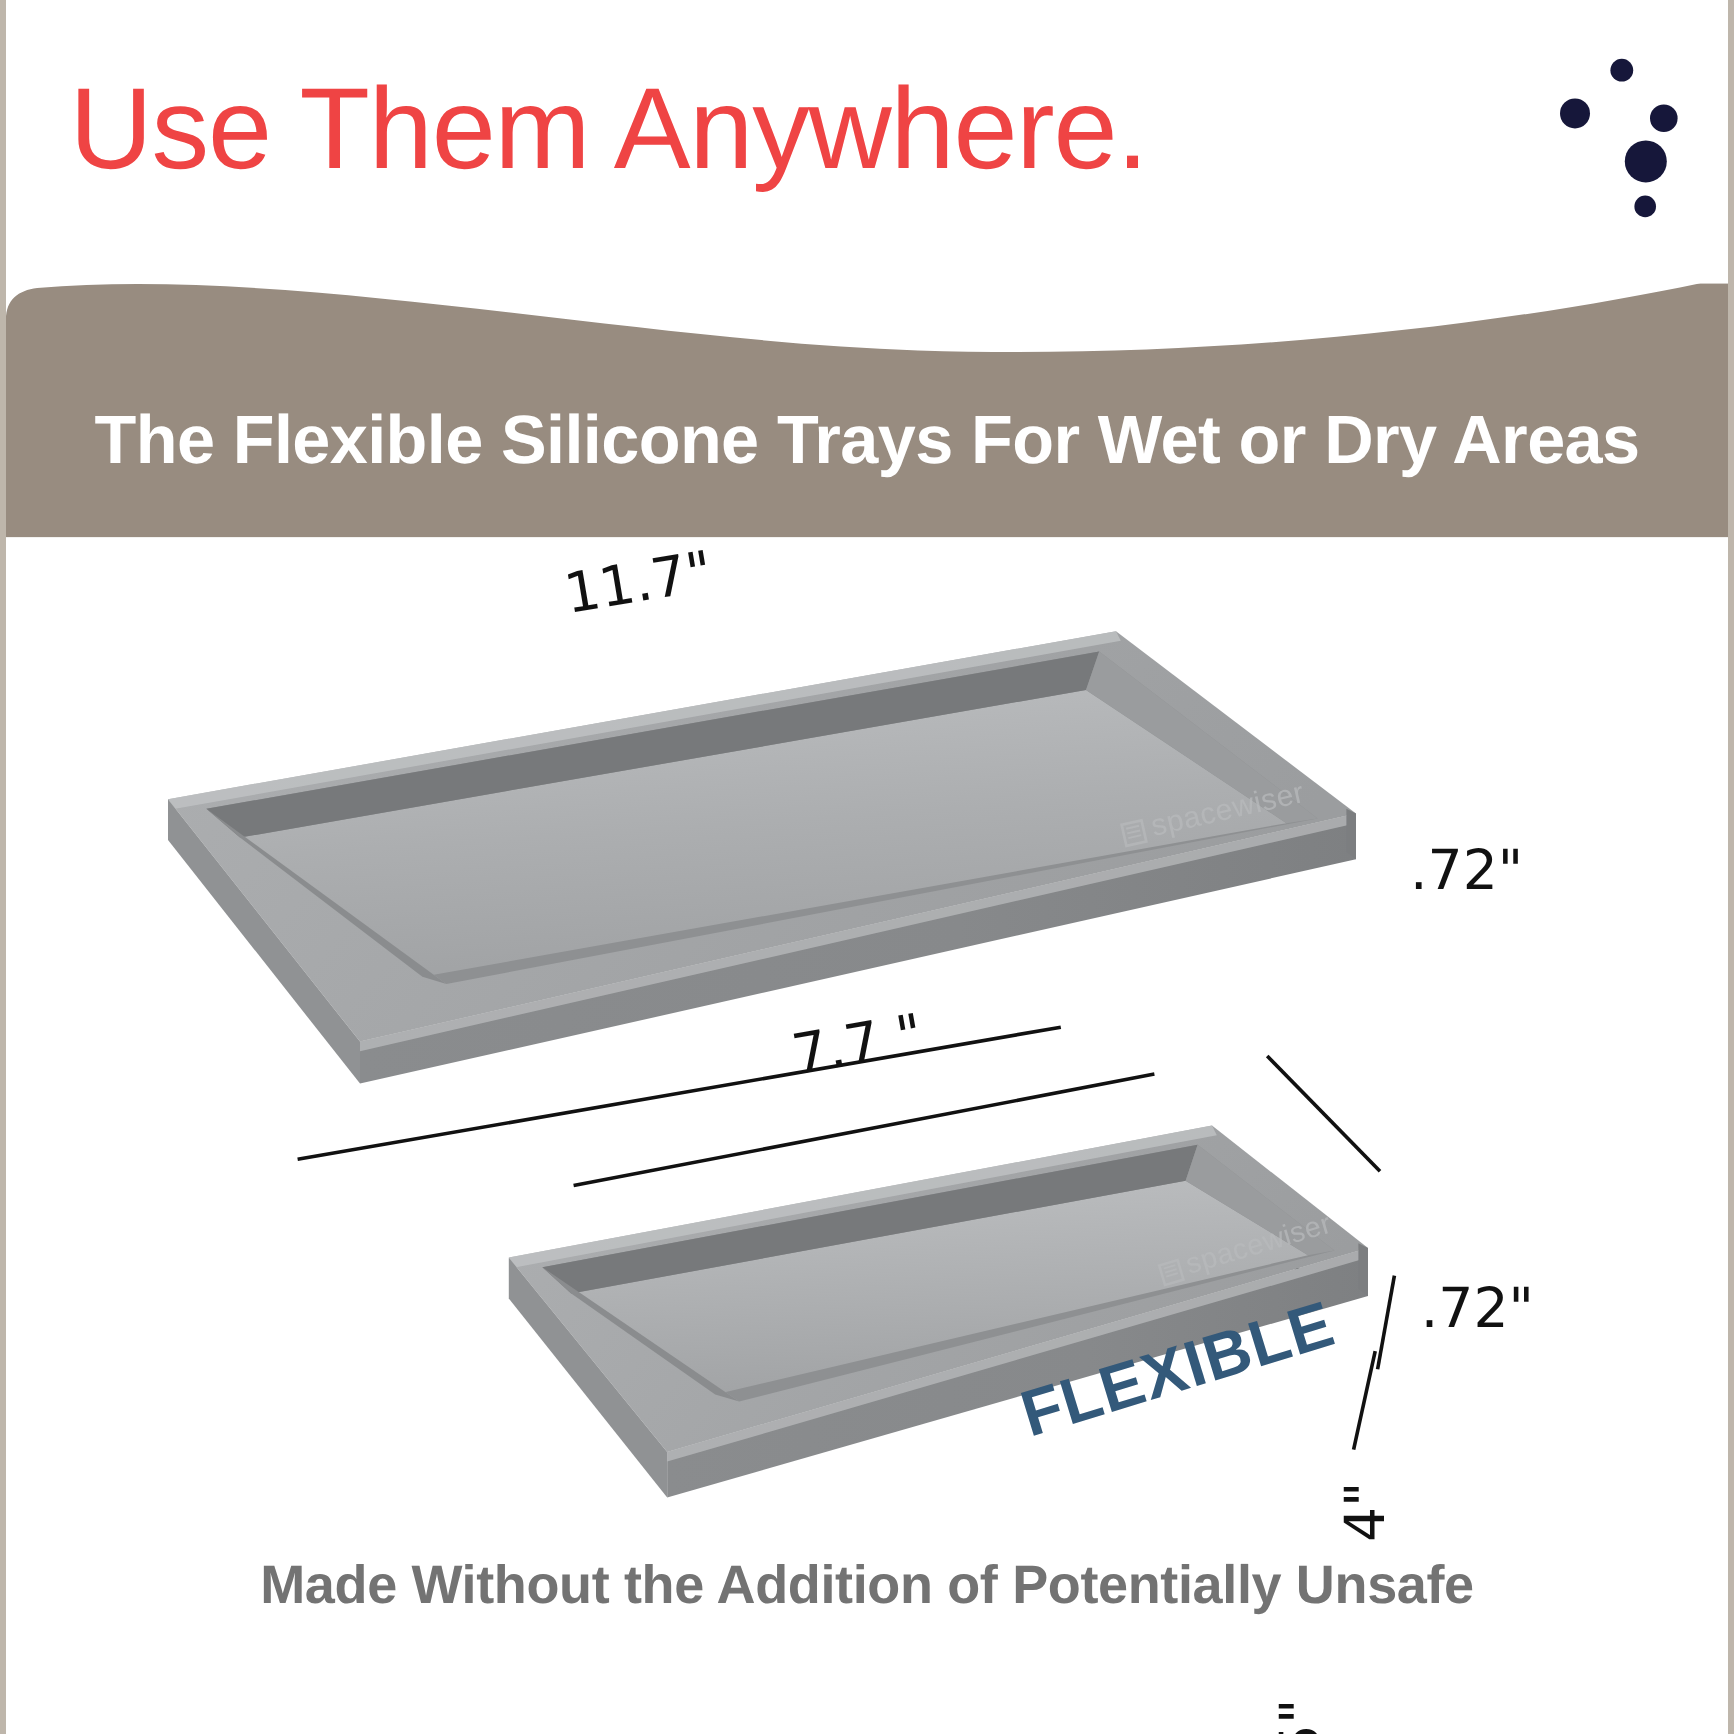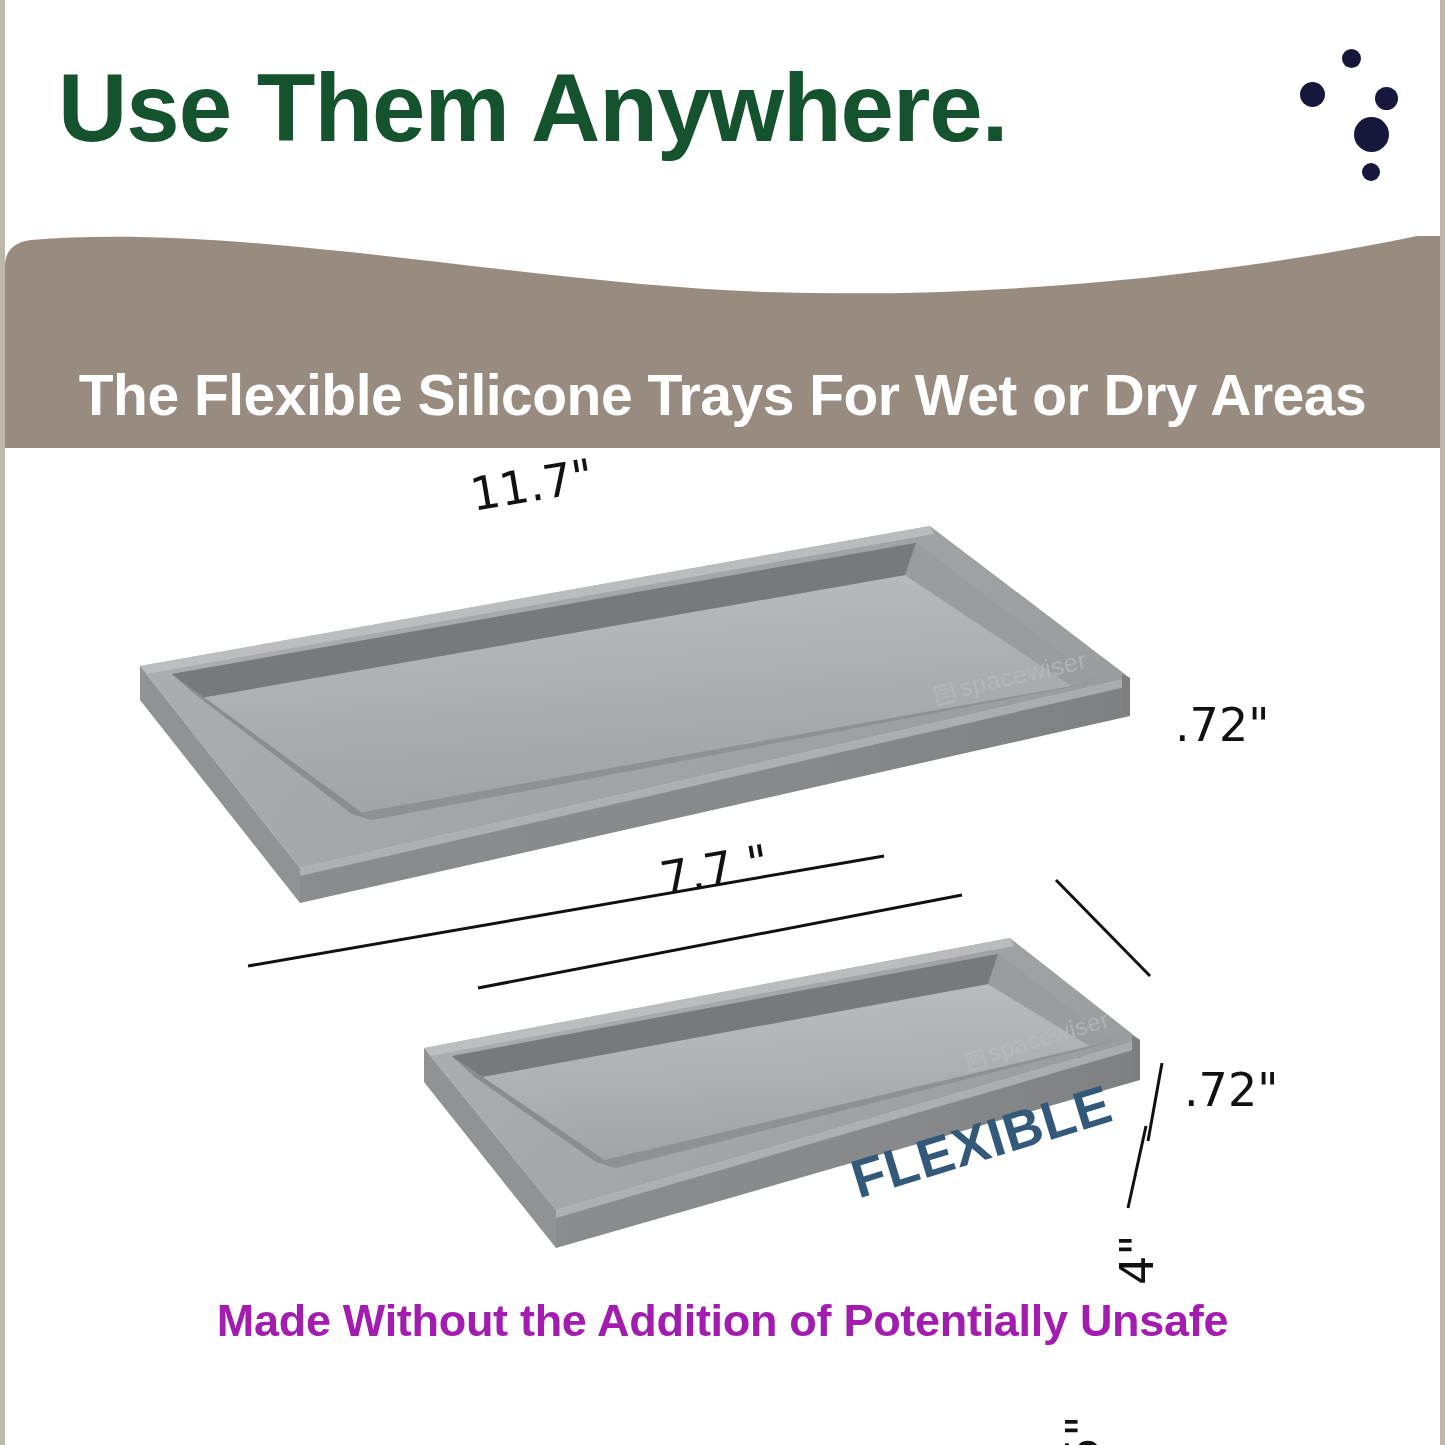--- a/index.html
+++ b/index.html
@@ -30,23 +30,23 @@
   .edge-border.left  { left: 0; }
   .edge-border.right { right: 0; }
 
   
   .headline {
     position: absolute;
     left: 58px;
     top: 58px;
     width: 1180px;
     font-size: 96px;
-    font-weight: bold;
+    font-weight: normal;
     letter-spacing: -1px;
-    color: #14532d;
+    color: #ef4444;
     line-height: 1.05;
     white-space: nowrap;
   }
 
   
   .dots-cluster {
     position: absolute;
     left: 1300px;
     top: 25px;
     width: 130px;
@@ -70,21 +70,21 @@
   .banner svg { display: block; width: 100%; height: 100%; }
   .banner-text {
     position: absolute;
     left: 0;
     top: 0;
     width: 100%;
     height: 100%;
     display: flex;
     align-items: flex-end;
     justify-content: center;
-    padding-bottom: 20px;
+    padding-bottom: 48px;
     box-sizing: border-box;
     color: #ffffff;
     font-size: 57px;
     font-weight: bold;
     letter-spacing: -0.5px;
     white-space: nowrap;
   }
 
   
   .stage {
@@ -115,21 +115,21 @@
     white-space: nowrap;
   }
 
   
   .footer {
     position: absolute;
     left: 0;
     top: 1292px;
     width: 1445px;
     text-align: center;
-    color: #a21caf;
+    color: #737373;
     font-size: 45px;
     font-weight: bold;
     line-height: 1.28;
     letter-spacing: -0.3px;
   }
   .footer div { white-space: nowrap; }
 </style>
 </head>
 <body>
 

